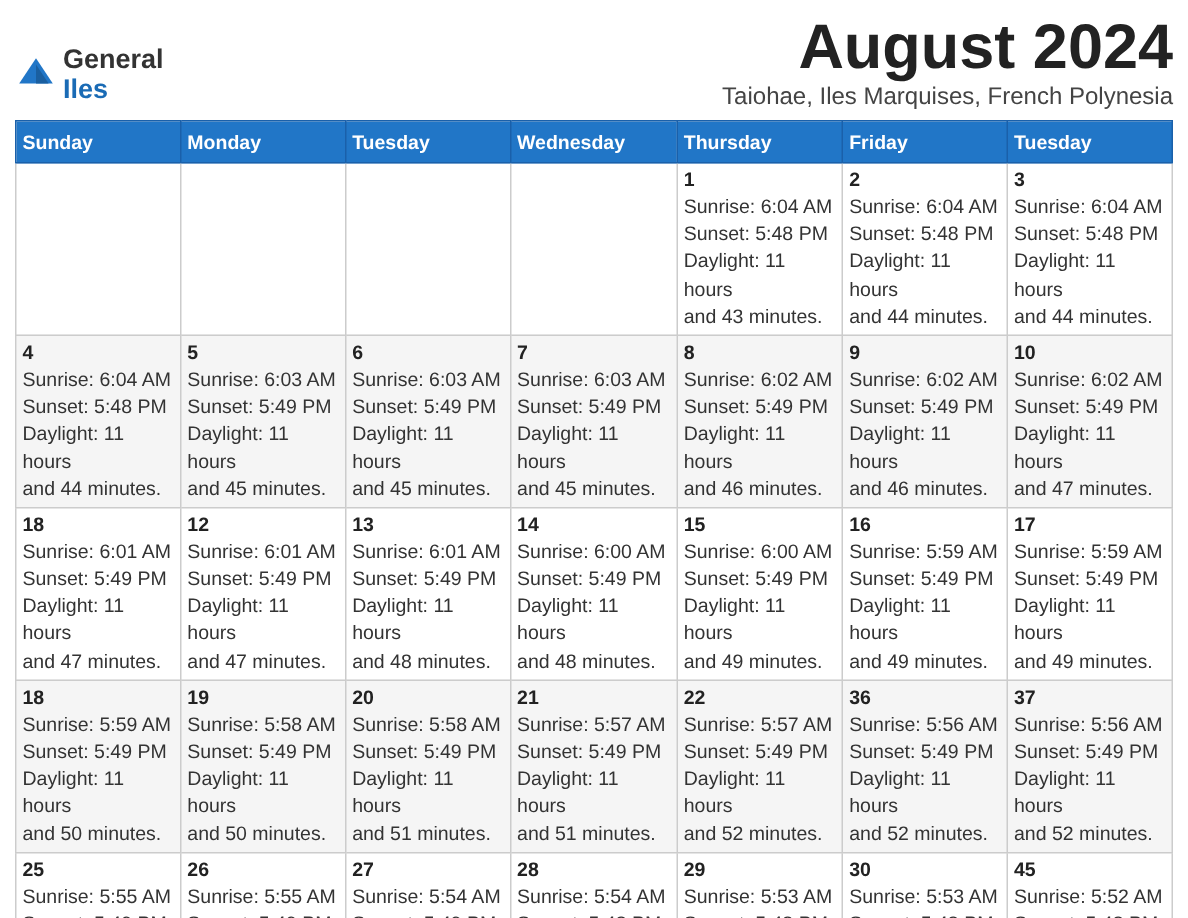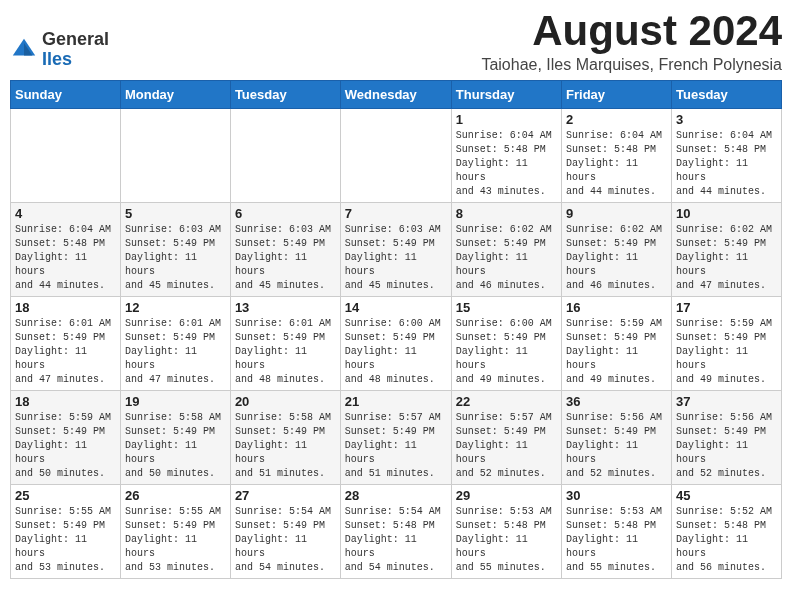--- a/index.html
+++ b/index.html
@@ -74,23 +74,22 @@
     }
     .day-num {
       font-size: 13px;
       font-weight: bold;
       color: #222;
       display: block;
       margin-bottom: 2px;
     }
     .day-info {
       color: #333;
-      font-size: 10px;
+      font-size: 13px;
       line-height: 1.4;
-      font-family: Liberation Mono, monospace;
     }
     .empty-cell {
       background: #fff !important;
     }
   </style>
 </head>
 <body>
 
 <div class="header">
   <div class="logo">

